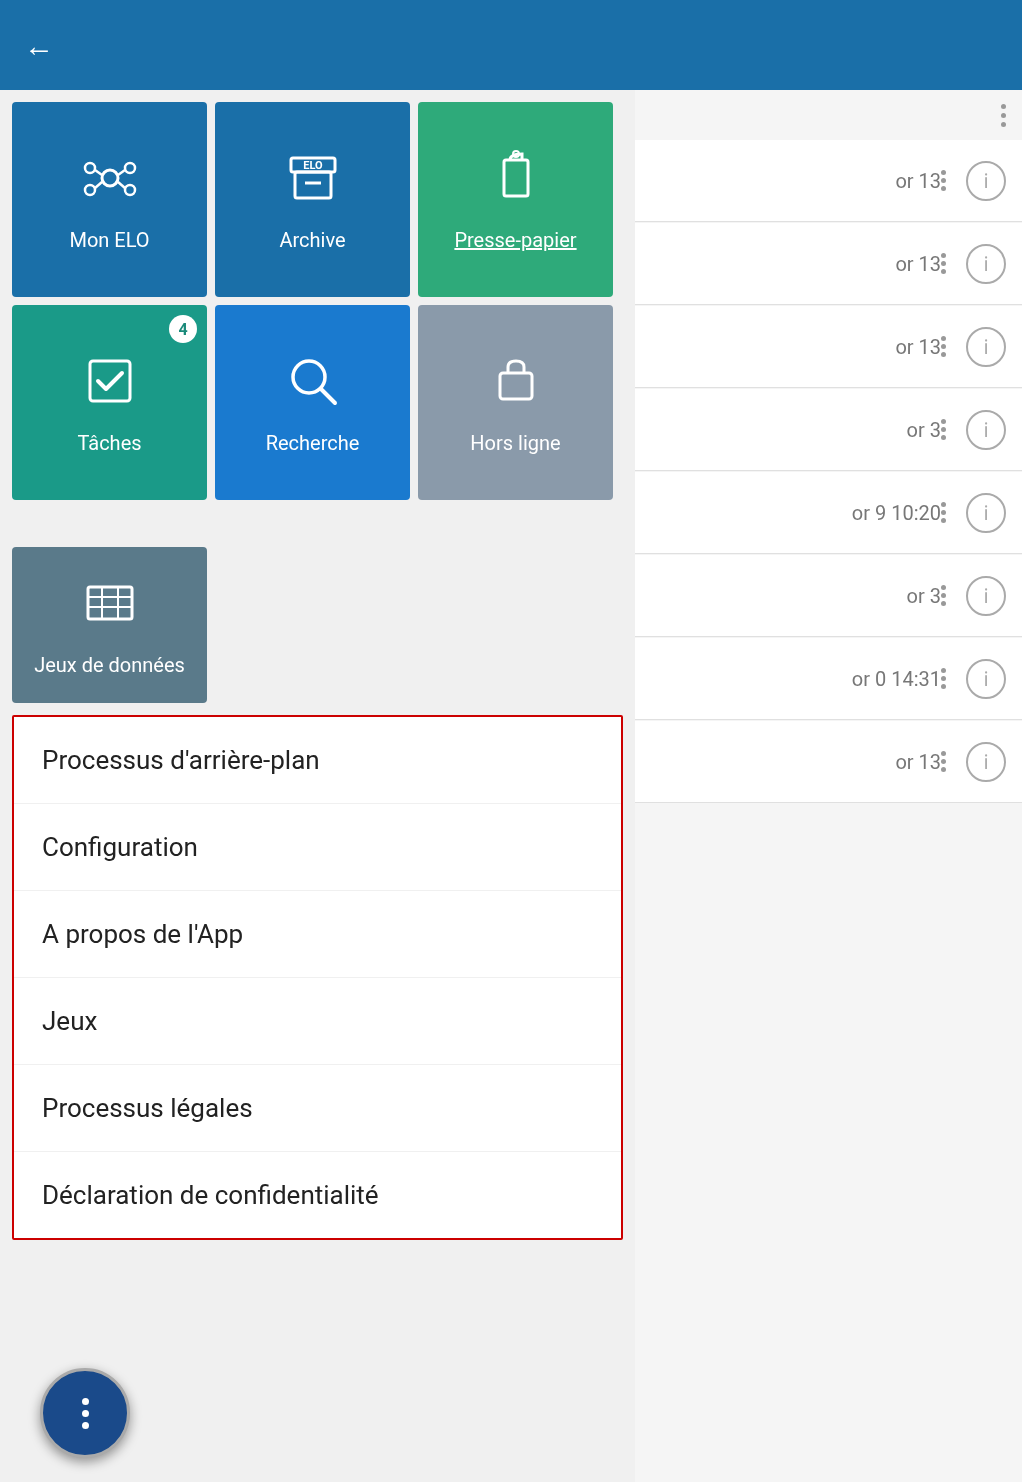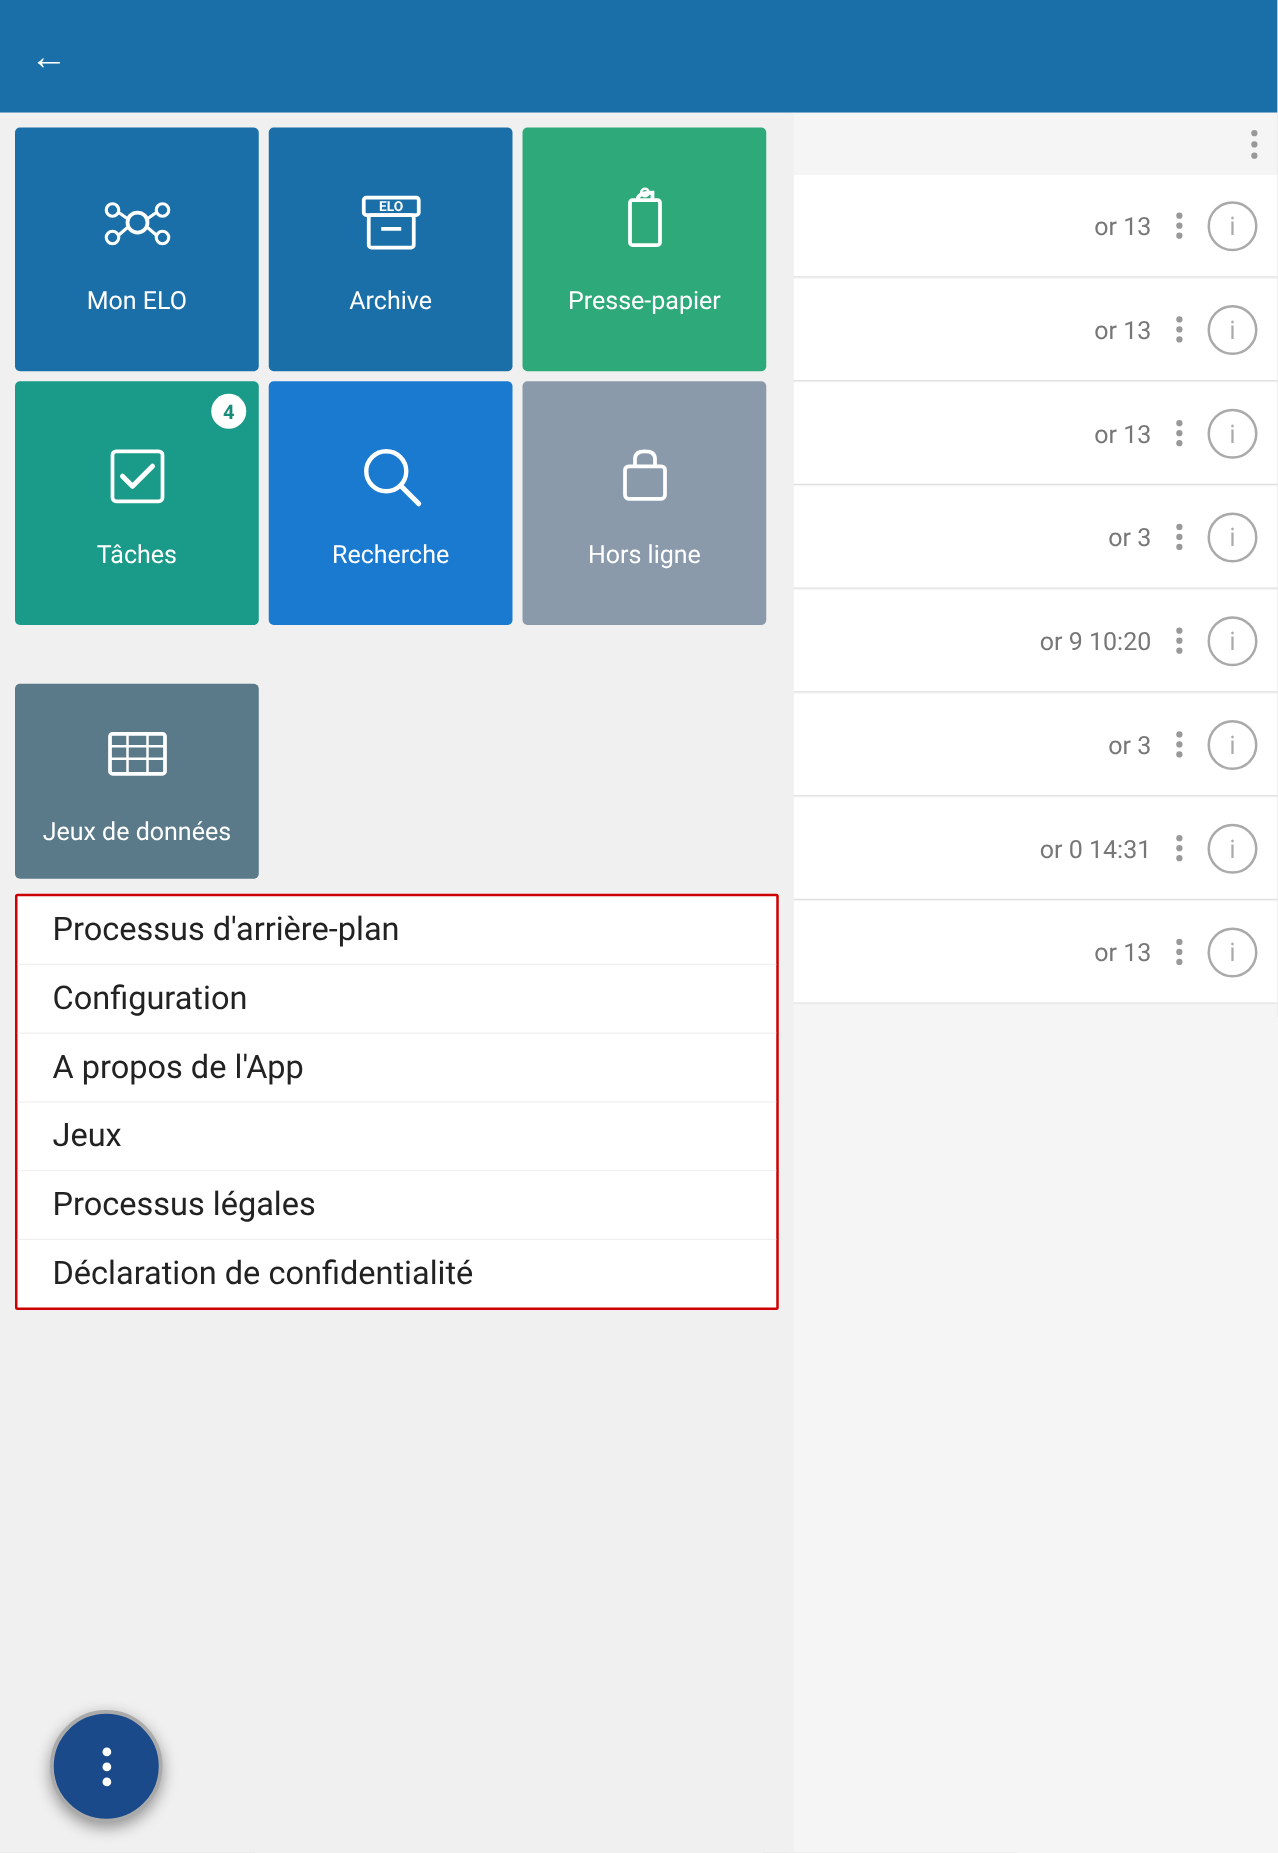--- a/index.html
+++ b/index.html
@@ -51,21 +51,21 @@
       border-bottom: 1px solid #e0e0e0;
       height: 82px;
       background: white;
       margin-bottom: 1px;
     }
     .list-item-info {
       display: flex;
       flex-direction: column;
       align-items: flex-end;
       flex: 1;
-      margin-right: 20px;
+      margin-right: 0;
     }
     .list-item-subtext {
       color: #777;
       font-size: 20px;
     }
     .list-item-icon {
       width: 40px;
       height: 40px;
       border-radius: 50%;
       border: 2px solid #aaa;
@@ -150,35 +150,35 @@
       height: 28px;
       display: flex;
       align-items: center;
       justify-content: center;
       font-size: 16px;
       font-weight: bold;
     }
 
     .tile-mon-elo { background: #1a6fa8; }
     .tile-archive { background: #1a6fa8; }
-    .tile-presse-papier { background: #2eaa7a; }
+    .tile-presse-papier { background: #2eaa7a; text-decoration: underline; }
     .tile-taches { background: #1a9a88; }
     .tile-recherche { background: #1a7acf; }
     .tile-hors-ligne { background: #8a9aaa; }
     .tile-jeux-donnees { background: #5a7a8a; margin-top: 39px; }
 
     
     .menu-items {
       background: white;
       margin: 0 12px;
       border: 2px solid #cc0000;
       border-radius: 2px;
     }
     .menu-item {
-      padding: 12px 28px;
+      padding: 28px 28px;
       border-bottom: 1px solid #f0f0f0;
       font-size: 26px;
       color: #222;
       cursor: pointer;
     }
     .menu-item:last-child {
       border-bottom: none;
     }
 
     

